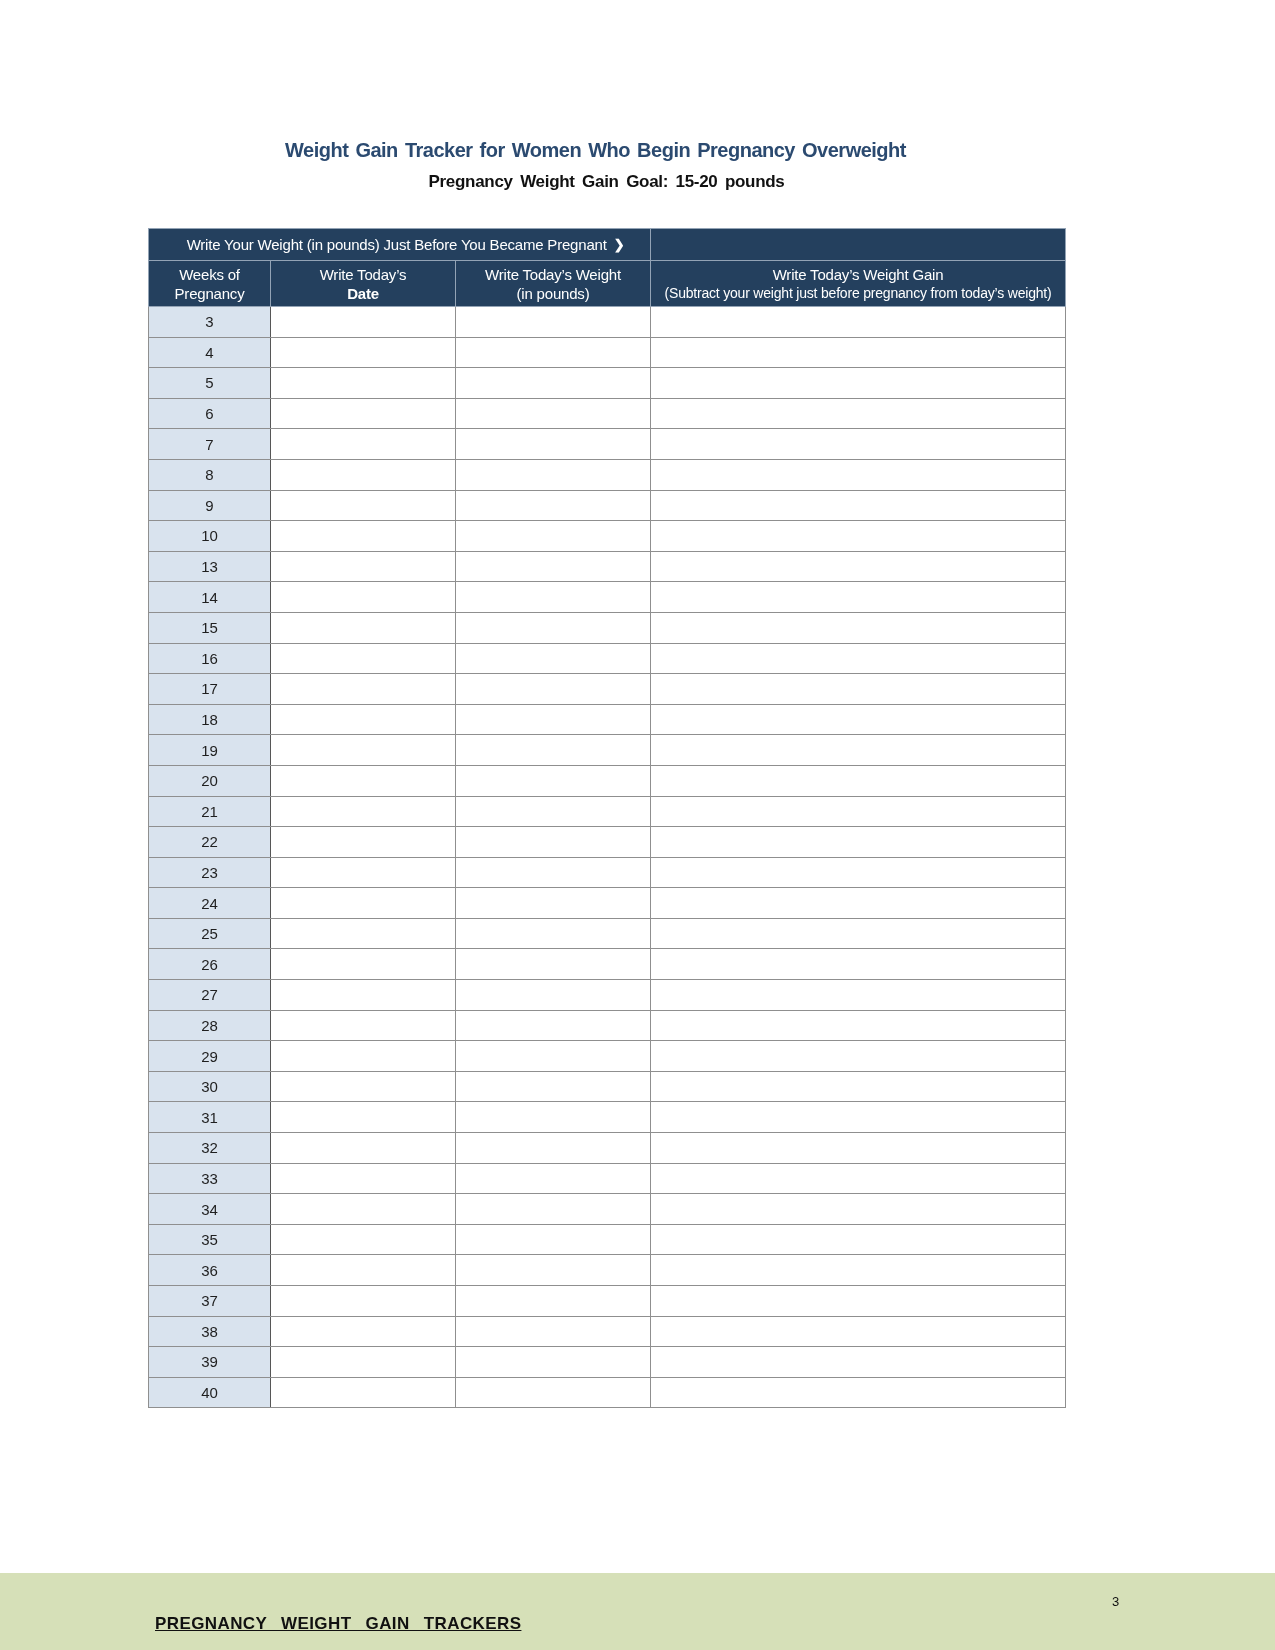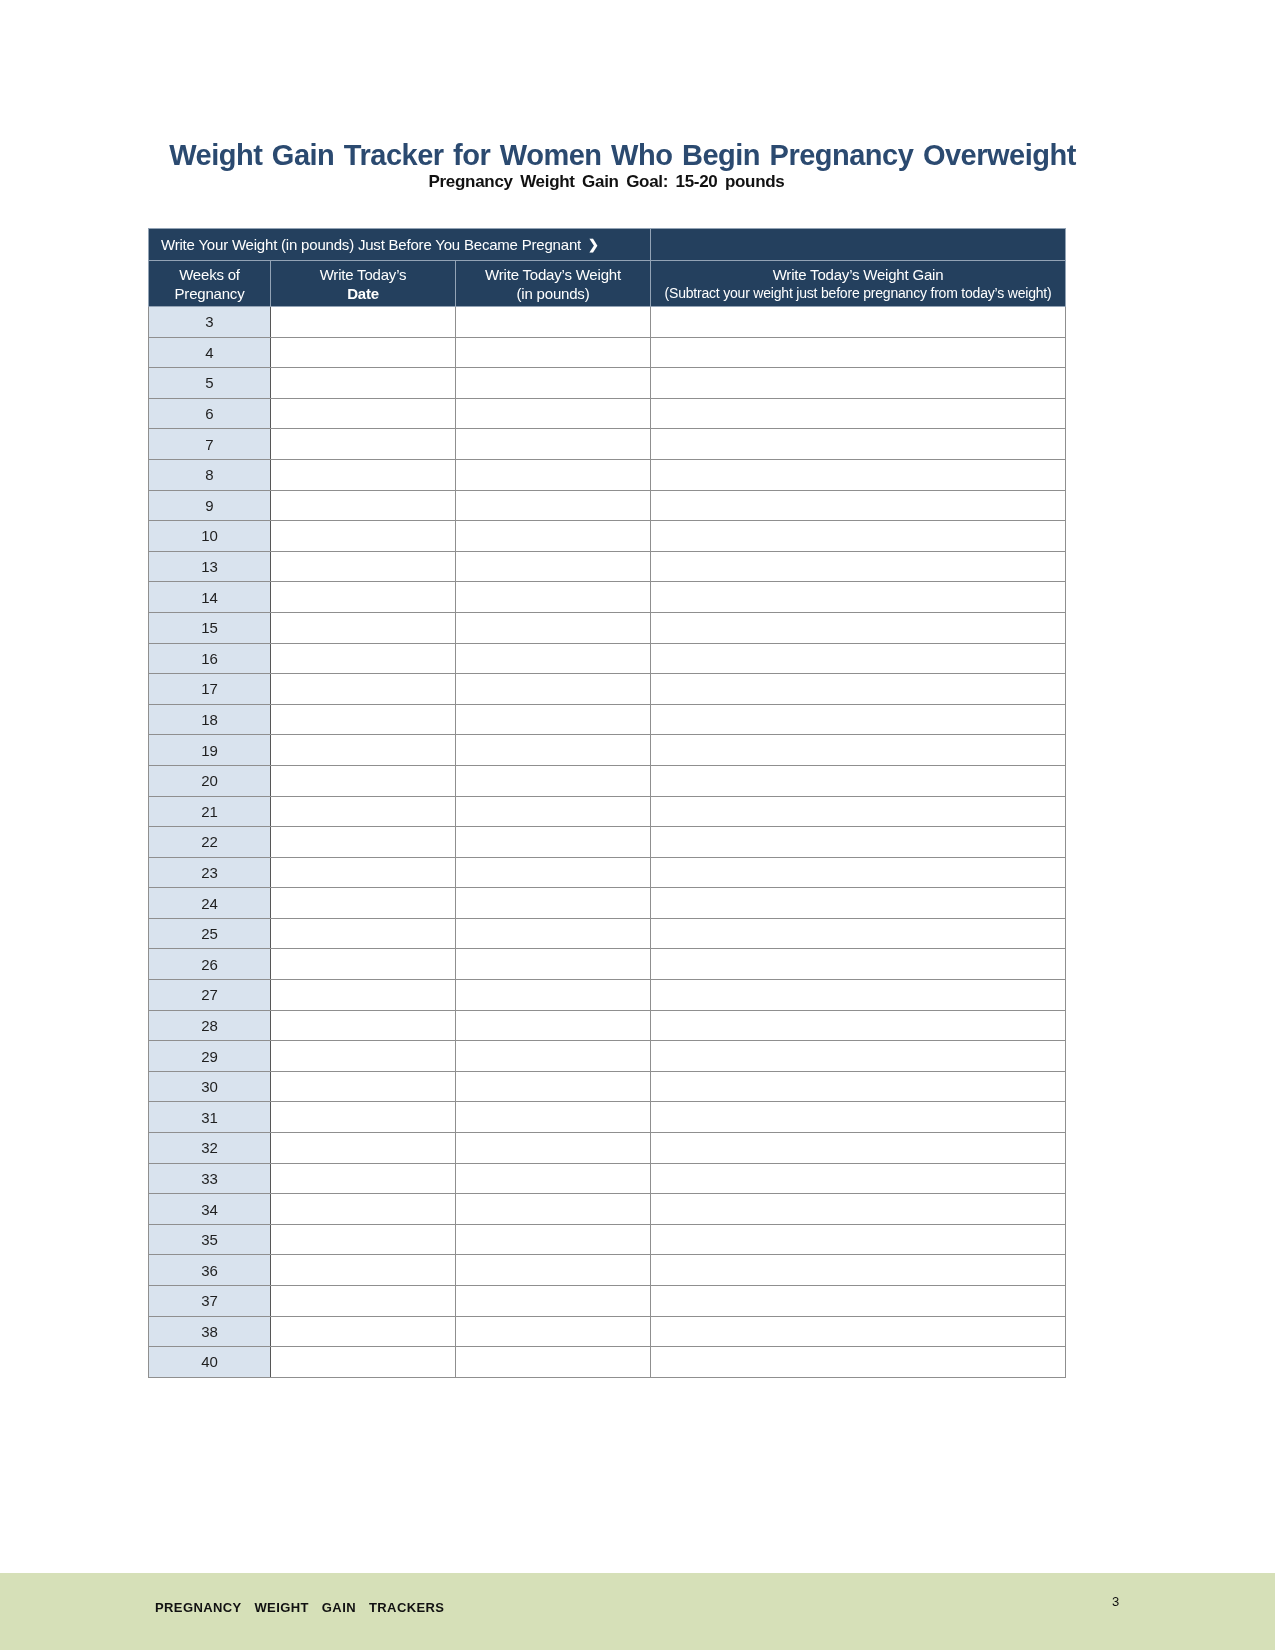--- a/index.html
+++ b/index.html
@@ -3,40 +3,40 @@
 <meta charset="utf-8">
 <style>
   * { margin:0; padding:0; box-sizing:border-box; }
   html,body { background:#ffffff; }
   body { font-family:"Liberation Sans", sans-serif; }
   .page {
     position:relative; width:1275px; height:1650px;
     background:#ffffff; overflow:hidden;
   }
   .doc-title {
-    position:absolute; top:139px; left:164px; width:917px;
-    text-align:center; font-size:29px; font-weight:bold;
+    position:absolute; top:139px; left:137px; width:917px;
+    text-align:center; font-size:20px; font-weight:bold;
     color:#2b4a70; letter-spacing:-0.5px; word-spacing:2px;
   }
   .doc-subtitle {
     position:absolute; top:172px; left:148px; width:917px;
     text-align:center; font-size:17px; font-weight:bold;
     color:#111111; letter-spacing:-0.3px; word-spacing:3px;
   }
   table.tracker {
     position:absolute; left:148px; top:228px; width:917px;
     border-collapse:collapse; table-layout:fixed;
     border:1px solid #4f4f4f;
   }
   .tracker thead td, .tracker thead th {
     background:#24405e; color:#ffffff; font-weight:normal;
     border:1px solid #93a3b5; vertical-align:middle;text-align:center;
   }
   .tracker .prompt-cell {
-    height:32px; text-align:left; padding-left:12px; font-size:15px;
+    height:32px; text-align:center; padding-left:12px; font-size:15px;
     letter-spacing:-0.2px;
   }
   .tracker .arrow {
     font-weight:bold; font-size:13px; margin-left:7px;
     position:relative; top:-1px;
   }
   .tracker th {
     height:46px; text-align:center; font-size:15px; line-height:19px;
     letter-spacing:-0.2px; padding:2px 4px;
   }
@@ -47,23 +47,23 @@
     font-size:15px; color:#1f1f1f; text-align:center; vertical-align:middle;
   }
   .tracker tbody td.week {
     background:#d9e3ee; border-right:1px solid #565656;
   }
   .footer-band {
     position:absolute; left:0; top:1573px; width:1275px; height:77px;
     background:#d6e0b8;
   }
   .footer-label {
-    position:absolute; left:155px; top:27px;
-    font-size:13px; font-weight:bold; color:#111111;
-    letter-spacing:0.4px; word-spacing:9px;
+    position:absolute; left:155px; top:41px;
+    font-size:17px; font-weight:bold; color:#111111;
+    letter-spacing:0.4px; word-spacing:9px;text-decoration:underline;
   }
   .footer-page-number {
     position:absolute; left:1112px; top:21px;
     font-size:13px; color:#111111;
   }
 </style>
 </head>
 <body>
 
 <div class="page">
@@ -301,20 +301,26 @@
           <td></td>
           <td></td>
         </tr>
         <tr>
           <td class="week">38</td>
           <td></td>
           <td></td>
           <td></td>
         </tr>
         <tr>
+          <td class="week">39</td>
+          <td></td>
+          <td></td>
+          <td></td>
+        </tr>
+        <tr>
           <td class="week">40</td>
           <td></td>
           <td></td>
           <td></td>
         </tr>
       </tbody>
   </table>
 
   <div class="footer-band">
     <div class="footer-label">PREGNANCY WEIGHT GAIN TRACKERS</div>

